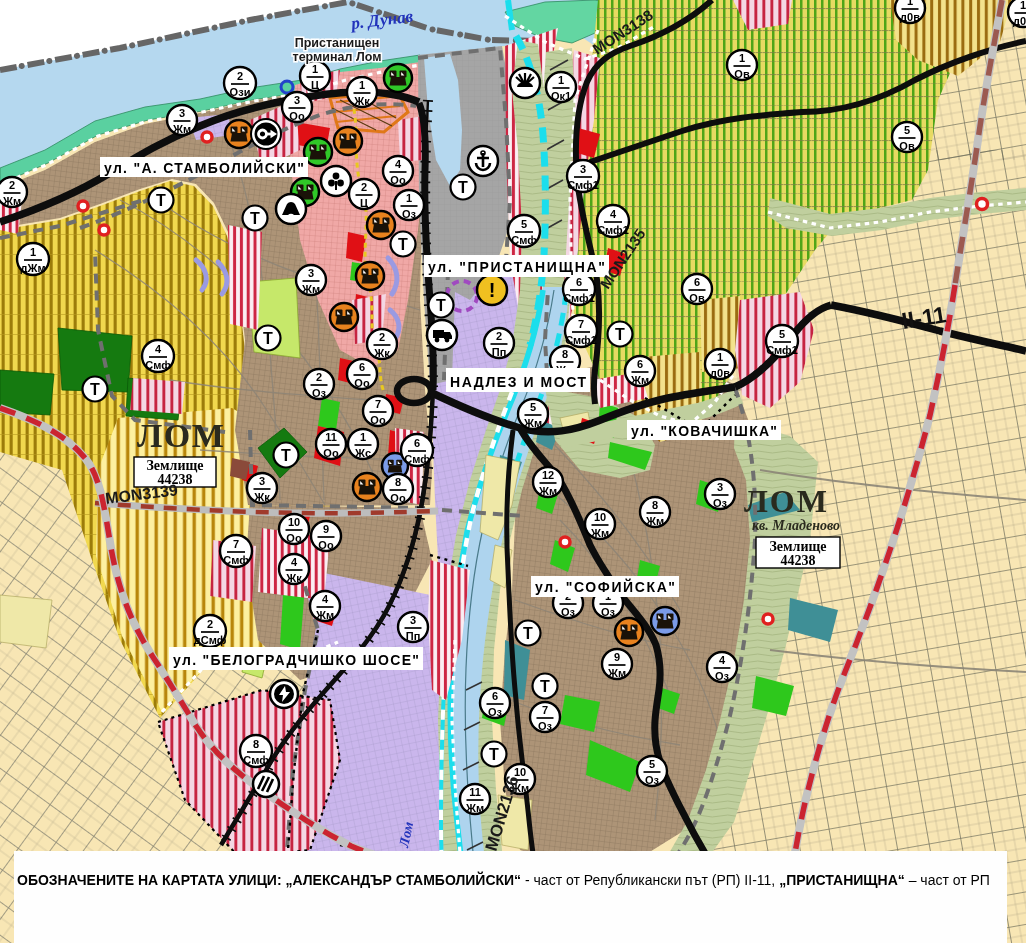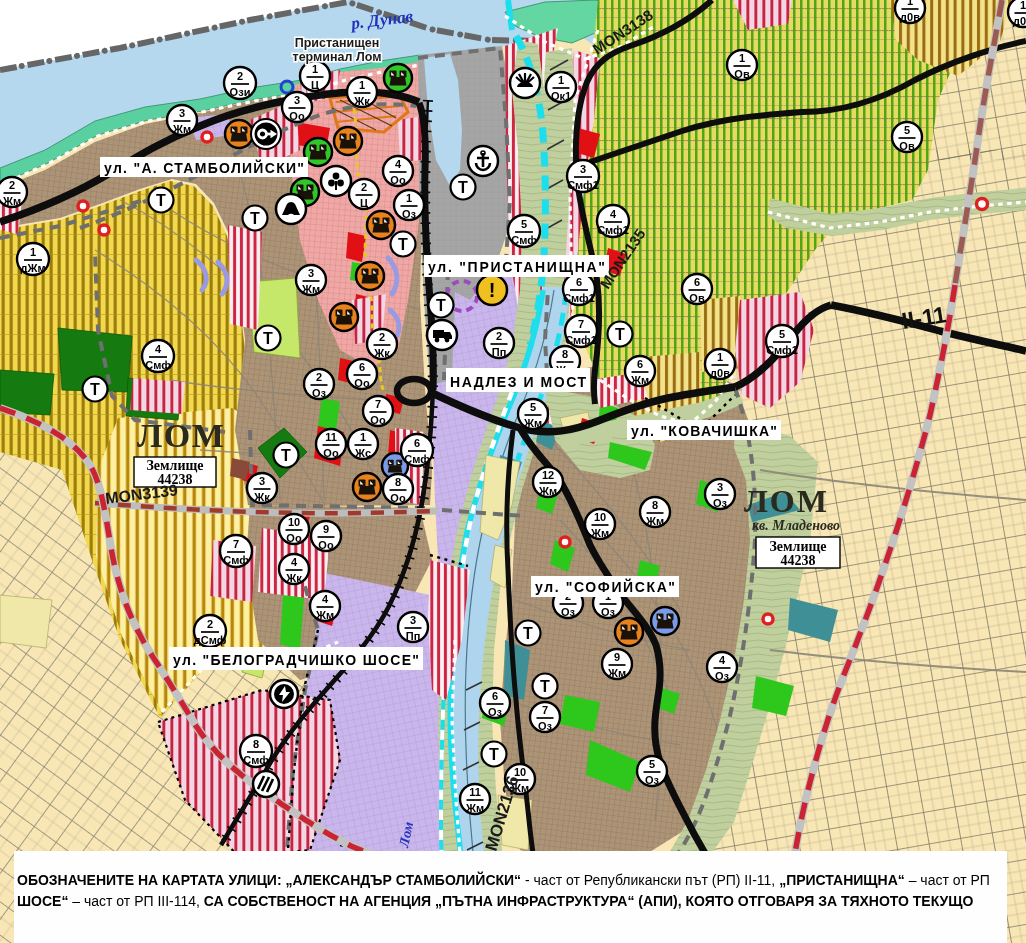--- a/index.html
+++ b/index.html
@@ -1114,15 +1114,14 @@
 <g transform="translate(496,852) rotate(-73)">
         <text font-size="17" font-weight="bold" fill="#1a1a1a">MON2136</text>
       </g>
 
 <g transform="translate(903,329) rotate(-9)">
         <text font-size="23" font-weight="bold" fill="#111">II-11</text>
       </g>
 </svg>
 <div id="legend">
 <div class="ln">ОБОЗНАЧЕНИТЕ НА КАРТАТА УЛИЦИ: „АЛЕКСАНДЪР СТАМБОЛИЙСКИ“<span class="r"> - част от Републикански път (РП) II-11, </span>„ПРИСТАНИЩНА“<span class="r"> – част от РП</span></div>
-<div class="ln">ШОСЕ“<span class="r"> – част от РП III-114, </span>СА СОБСТВЕНОСТ НА АГЕНЦИЯ „ПЪТНА ИНФРАСТРУКТУРА“ (АПИ), КОЯТО ОТГОВАРЯ ЗА ТЯХНОТО ТЕКУЩО</div>
 </div>
 </div>
 
 </body></html>

